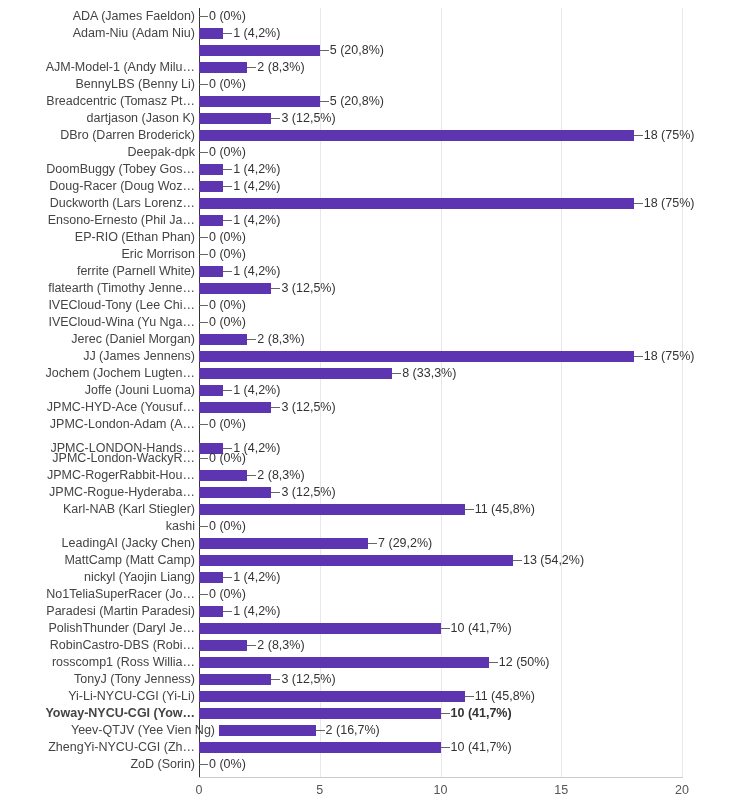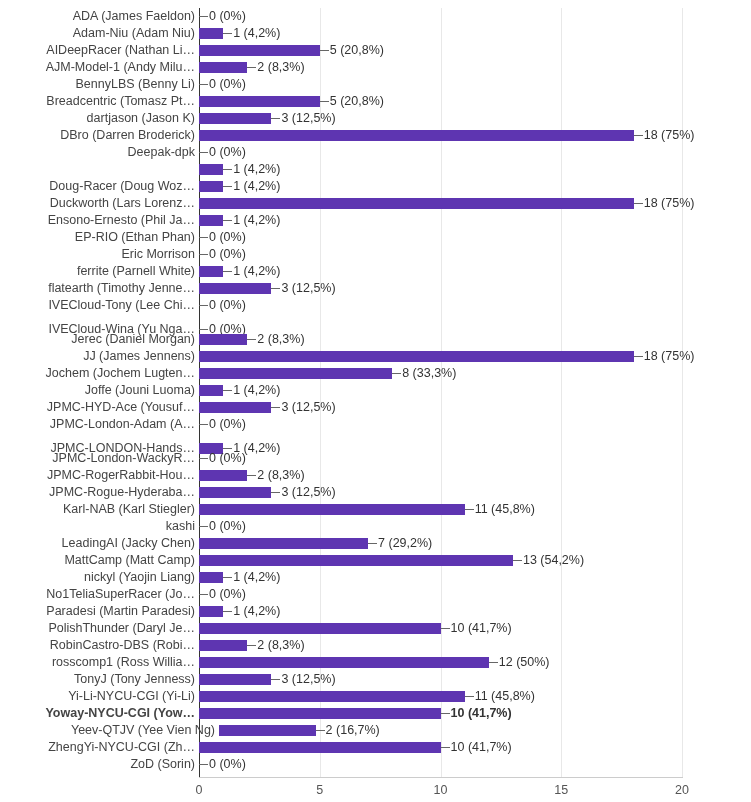--- a/index.html
+++ b/index.html
@@ -125,21 +125,20 @@
       <div class="leader" style="left: 199px;"></div>
       <div class="val-label" style="left: 209px;">0 (0%)</div>
     </div>
     <div class="row" style="top: 25px;">
       <div class="cat-label">Adam-Niu (Adam Niu)</div>
       <div class="bar" style="width: 24.15px; background: rgb(94, 53, 177); left: 199px; top: 3px; position: absolute;"></div>
       <div class="leader" style="left: 223.15px;"></div>
       <div class="val-label" style="left: 233.15px;">1 (4,2%)</div>
     </div>
     <div class="row" style="top: 42px;">
-      <div class="cat-label">AIDeepRacer (Nathan Li…</div>
       <div class="bar" style="width: 120.75px; background: rgb(94, 53, 177); left: 199px; top: 3px; position: absolute;"></div>
       <div class="leader" style="left: 319.75px;"></div>
       <div class="val-label" style="left: 329.75px;">5 (20,8%)</div>
     </div>
     <div class="row" style="top: 59px;">
       <div class="cat-label">AJM-Model-1 (Andy Milu…</div>
       <div class="bar" style="width: 48.3px; background: rgb(94, 53, 177); left: 199px; top: 3px; position: absolute;"></div>
       <div class="leader" style="left: 247.3px;"></div>
       <div class="val-label" style="left: 257.3px;">2 (8,3%)</div>
     </div>
@@ -165,20 +164,21 @@
       <div class="bar" style="width: 434.7px; background: rgb(94, 53, 177); left: 199px; top: 3px; position: absolute;"></div>
       <div class="leader" style="left: 633.7px;"></div>
       <div class="val-label" style="left: 643.7px;">18 (75%)</div>
     </div>
     <div class="row" style="top: 144px;">
       <div class="cat-label">Deepak-dpk</div>
       <div class="leader" style="left: 199px;"></div>
       <div class="val-label" style="left: 209px;">0 (0%)</div>
     </div>
     <div class="row" style="top: 161px;">
+      <div class="cat-label">DoomBuggy (Tobey Gos…</div>
       <div class="bar" style="width: 24.15px; background: rgb(94, 53, 177); left: 199px; top: 3px; position: absolute;"></div>
       <div class="leader" style="left: 223.15px;"></div>
       <div class="val-label" style="left: 233.15px;">1 (4,2%)</div>
     </div>
     <div class="row" style="top: 178px; padding-left: 38px;">
       <div class="cat-label">Doug-Racer (Doug Woz…</div>
       <div class="bar" style="width: 24.15px; background: rgb(94, 53, 177); left: 199px; top: 3px; position: absolute;"></div>
       <div class="leader" style="left: 223.15px;"></div>
       <div class="val-label" style="left: 233.15px;">1 (4,2%)</div>
     </div>
@@ -214,21 +214,21 @@
       <div class="cat-label">flatearth (Timothy Jenne…</div>
       <div class="bar" style="width: 72.45px; background: rgb(94, 53, 177); left: 199px; top: 3px; position: absolute;"></div>
       <div class="leader" style="left: 271.45px;"></div>
       <div class="val-label" style="left: 281.45px;">3 (12,5%)</div>
     </div>
     <div class="row" style="top: 297px;">
       <div class="cat-label">IVECloud-Tony (Lee Chi…</div>
       <div class="leader" style="left: 199px;"></div>
       <div class="val-label" style="left: 209px;">0 (0%)</div>
     </div>
-    <div class="row" style="top: 321px;">
+    <div class="row" style="top: 314px;">
       <div class="cat-label">IVECloud-Wina (Yu Nga…</div>
       <div class="leader" style="left: 199px;"></div>
       <div class="val-label" style="left: 209px;">0 (0%)</div>
     </div>
     <div class="row" style="top: 331px;">
       <div class="cat-label">Jerec (Daniel Morgan)</div>
       <div class="bar" style="width: 48.3px; background: rgb(94, 53, 177); left: 199px; top: 3px; position: absolute;"></div>
       <div class="leader" style="left: 247.3px;"></div>
       <div class="val-label" style="left: 257.3px;">2 (8,3%)</div>
     </div>

